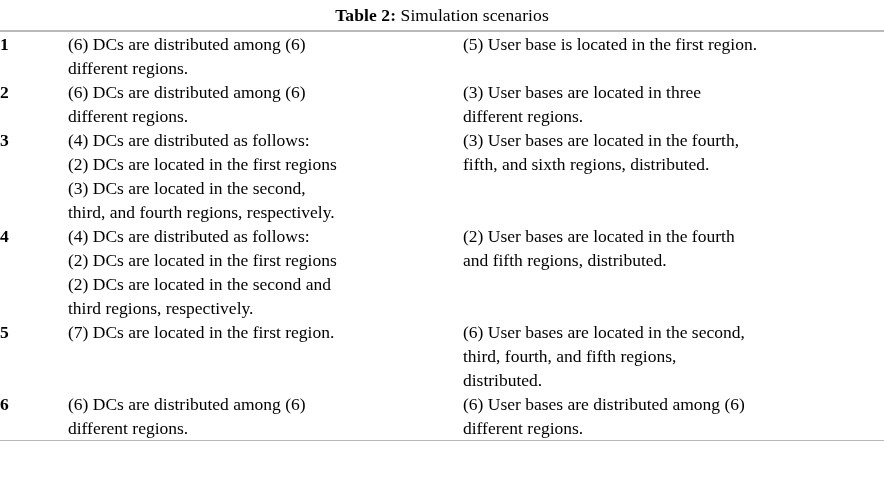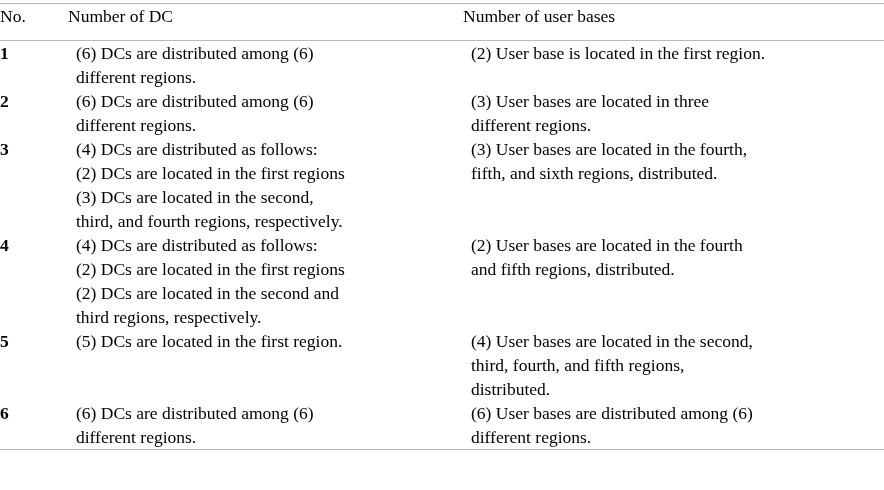--- a/index.html
+++ b/index.html
@@ -84,63 +84,51 @@
   .cell-dc {
     padding-right: 14px;
   }
   .cell-ub {
     padding-left: 8px;
     padding-right: 6px;
   }
   .line {
     display: block;
     white-space: pre-wrap;
-    margin-left: 8px;
   }
 </style>
 </head>
 <body>
 
 <div class="table-figure">
 
+  <div class="caption">
+    <span class="caption-label">Table 2:</span><span class="caption-text">&nbsp;<span>Simulation scenarios</span></span>
+  </div>
 
   <div class="rule rule-top"></div>
 
-  <table class="scenarios">
-    <colgroup>
-      <col class="c-no">
-      <col class="c-dc">
-      <col class="c-ub">
-    </colgroup>
-    <thead>
-      <tr class="head-row">
-        <th class="head-no">No.</th>
-        <th class="head-dc">Number of DC</th>
-        <th class="head-ub">Number of user bases</th>
-      </tr>
-    </thead>
-  </table>
 
   <div class="rule rule-head"></div>
 
   <table class="scenarios">
     <colgroup>
       <col class="c-no">
       <col class="c-dc">
       <col class="c-ub">
     </colgroup>
     <tbody>
         <tr class="body-row">
           <td class="cell-no">1</td>
           <td class="cell-dc">
             <span class="line">(6) DCs are distributed among (6)</span>
             <span class="line">different regions.</span>
           </td>
           <td class="cell-ub">
-            <span class="line">(2) User base is located in the first region.</span>
+            <span class="line">(5) User base is located in the first region.</span>
           </td>
         </tr>
         <tr class="body-row">
           <td class="cell-no">2</td>
           <td class="cell-dc">
             <span class="line">(6) DCs are distributed among (6)</span>
             <span class="line">different regions.</span>
           </td>
           <td class="cell-ub">
             <span class="line">(3) User bases are located in three</span>
@@ -169,24 +157,24 @@
             <span class="line">third regions, respectively.</span>
           </td>
           <td class="cell-ub">
             <span class="line">(2) User bases are located in the fourth</span>
             <span class="line">and fifth regions, distributed.</span>
           </td>
         </tr>
         <tr class="body-row">
           <td class="cell-no">5</td>
           <td class="cell-dc">
-            <span class="line">(5) DCs are located in the first region.</span>
+            <span class="line">(7) DCs are located in the first region.</span>
           </td>
           <td class="cell-ub">
-            <span class="line">(4) User bases are located in the second,</span>
+            <span class="line">(6) User bases are located in the second,</span>
             <span class="line">third, fourth, and fifth regions,</span>
             <span class="line">distributed.</span>
           </td>
         </tr>
         <tr class="body-row">
           <td class="cell-no">6</td>
           <td class="cell-dc">
             <span class="line">(6) DCs are distributed among (6)</span>
             <span class="line">different regions.</span>
           </td>

